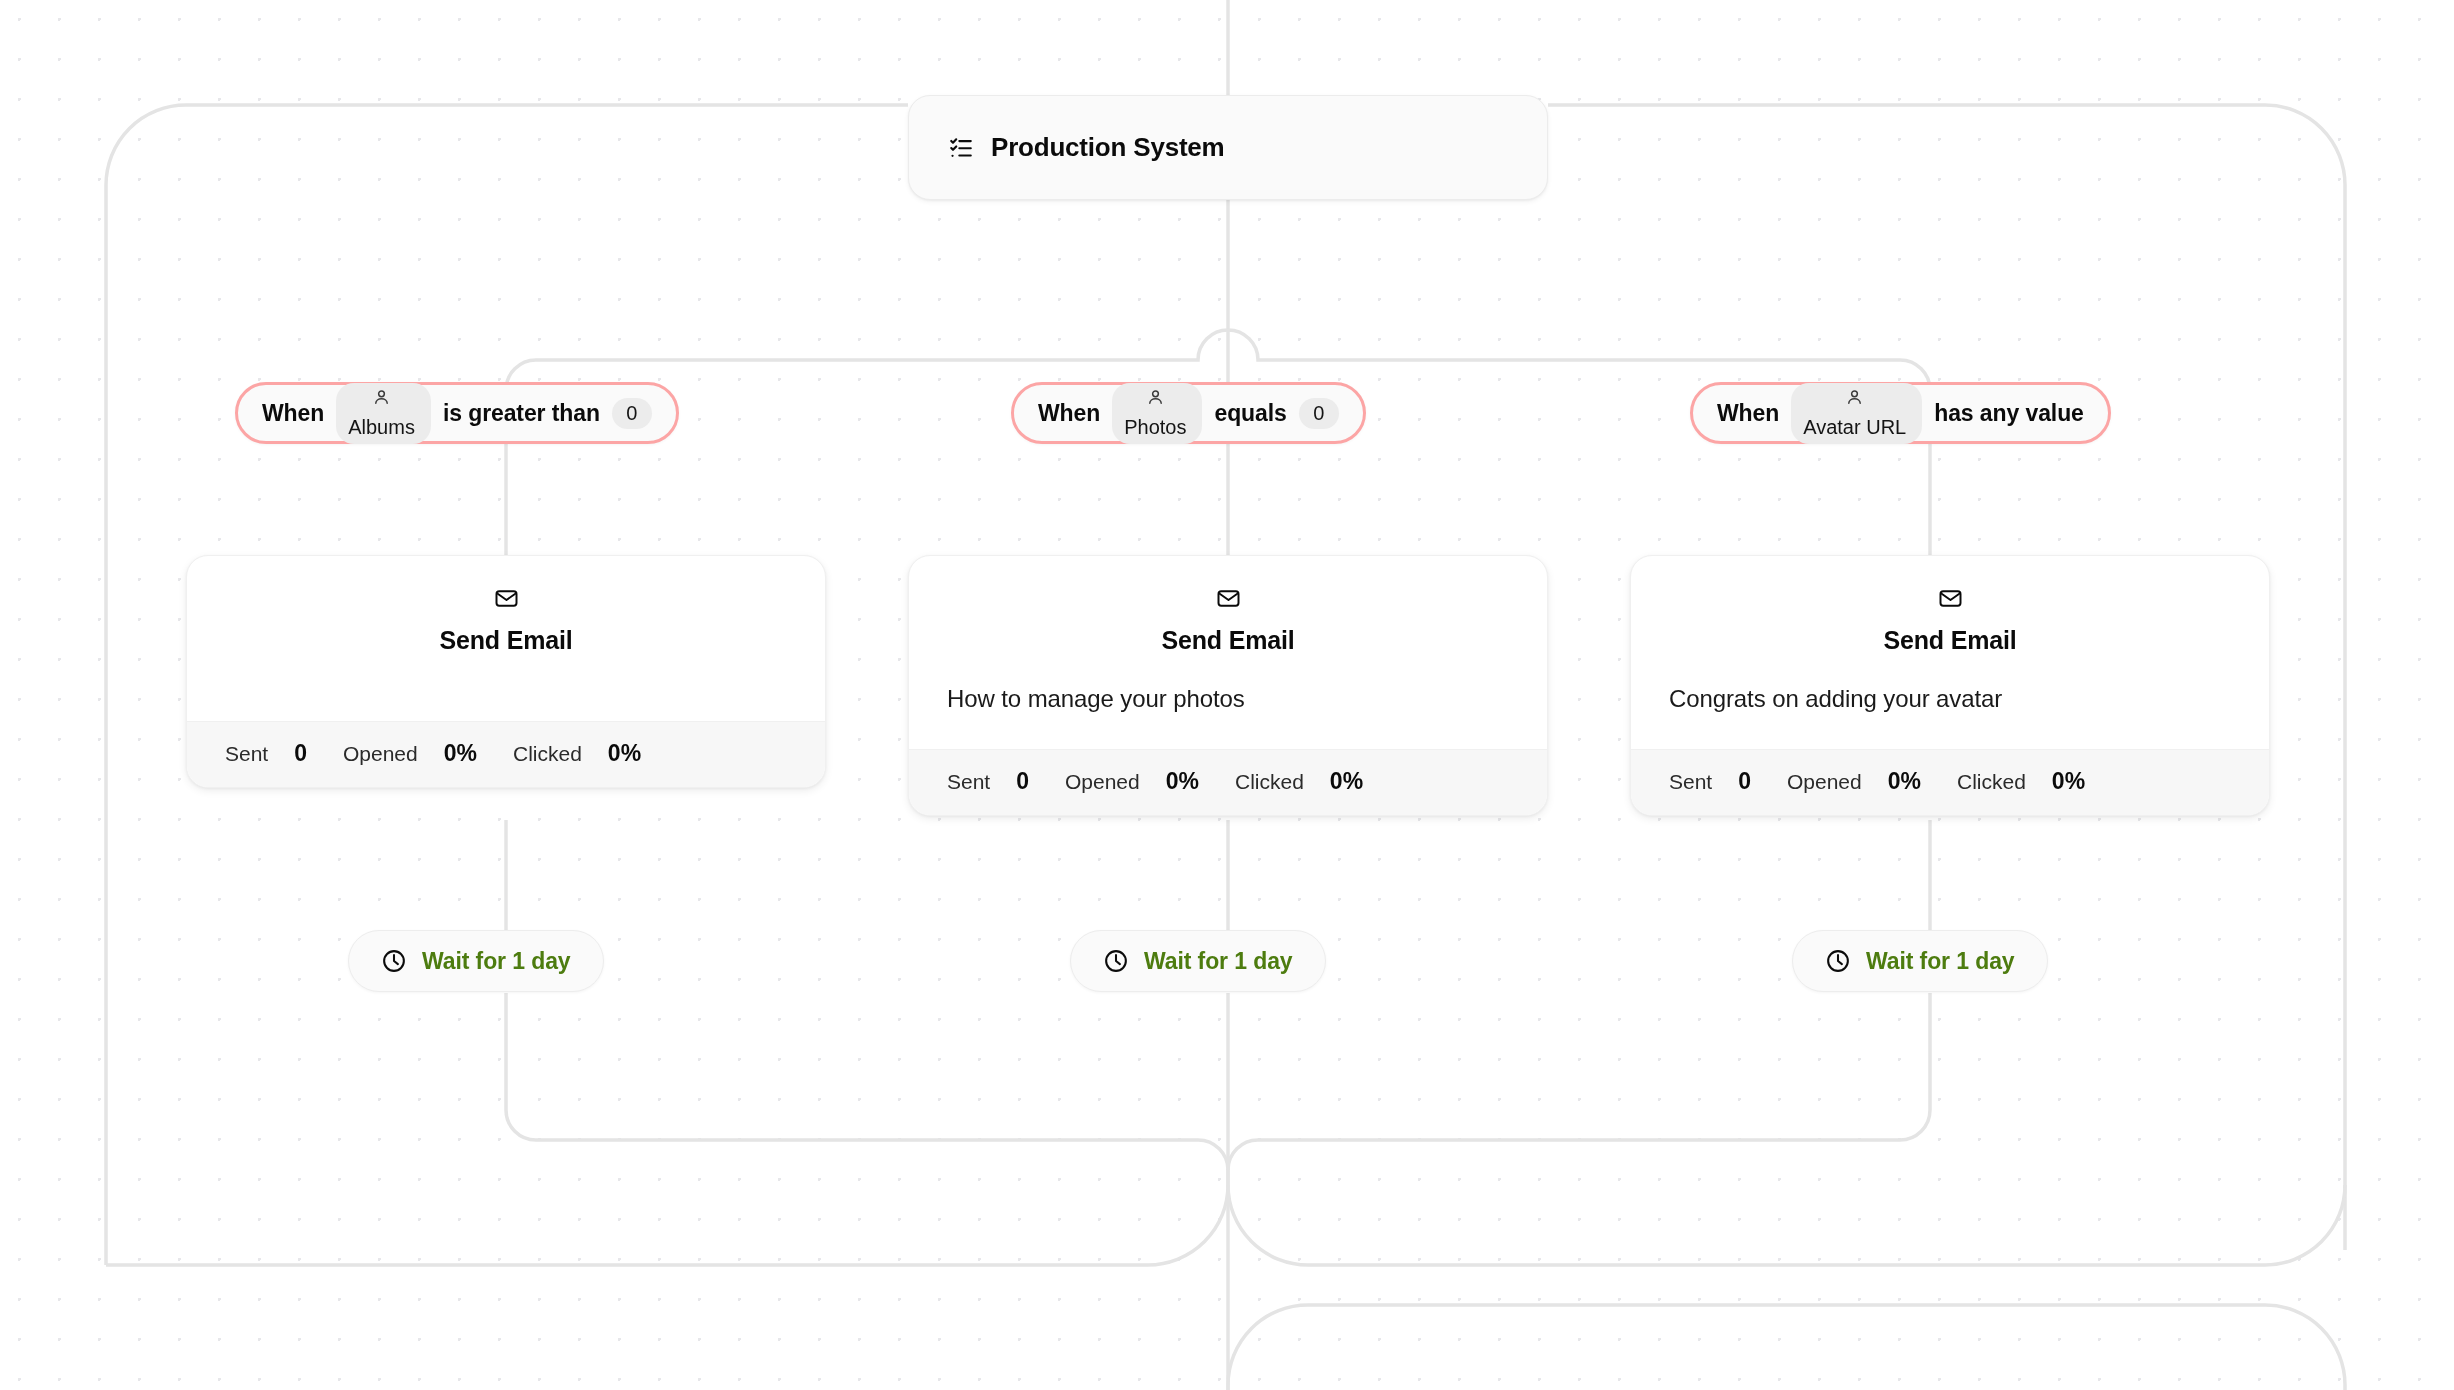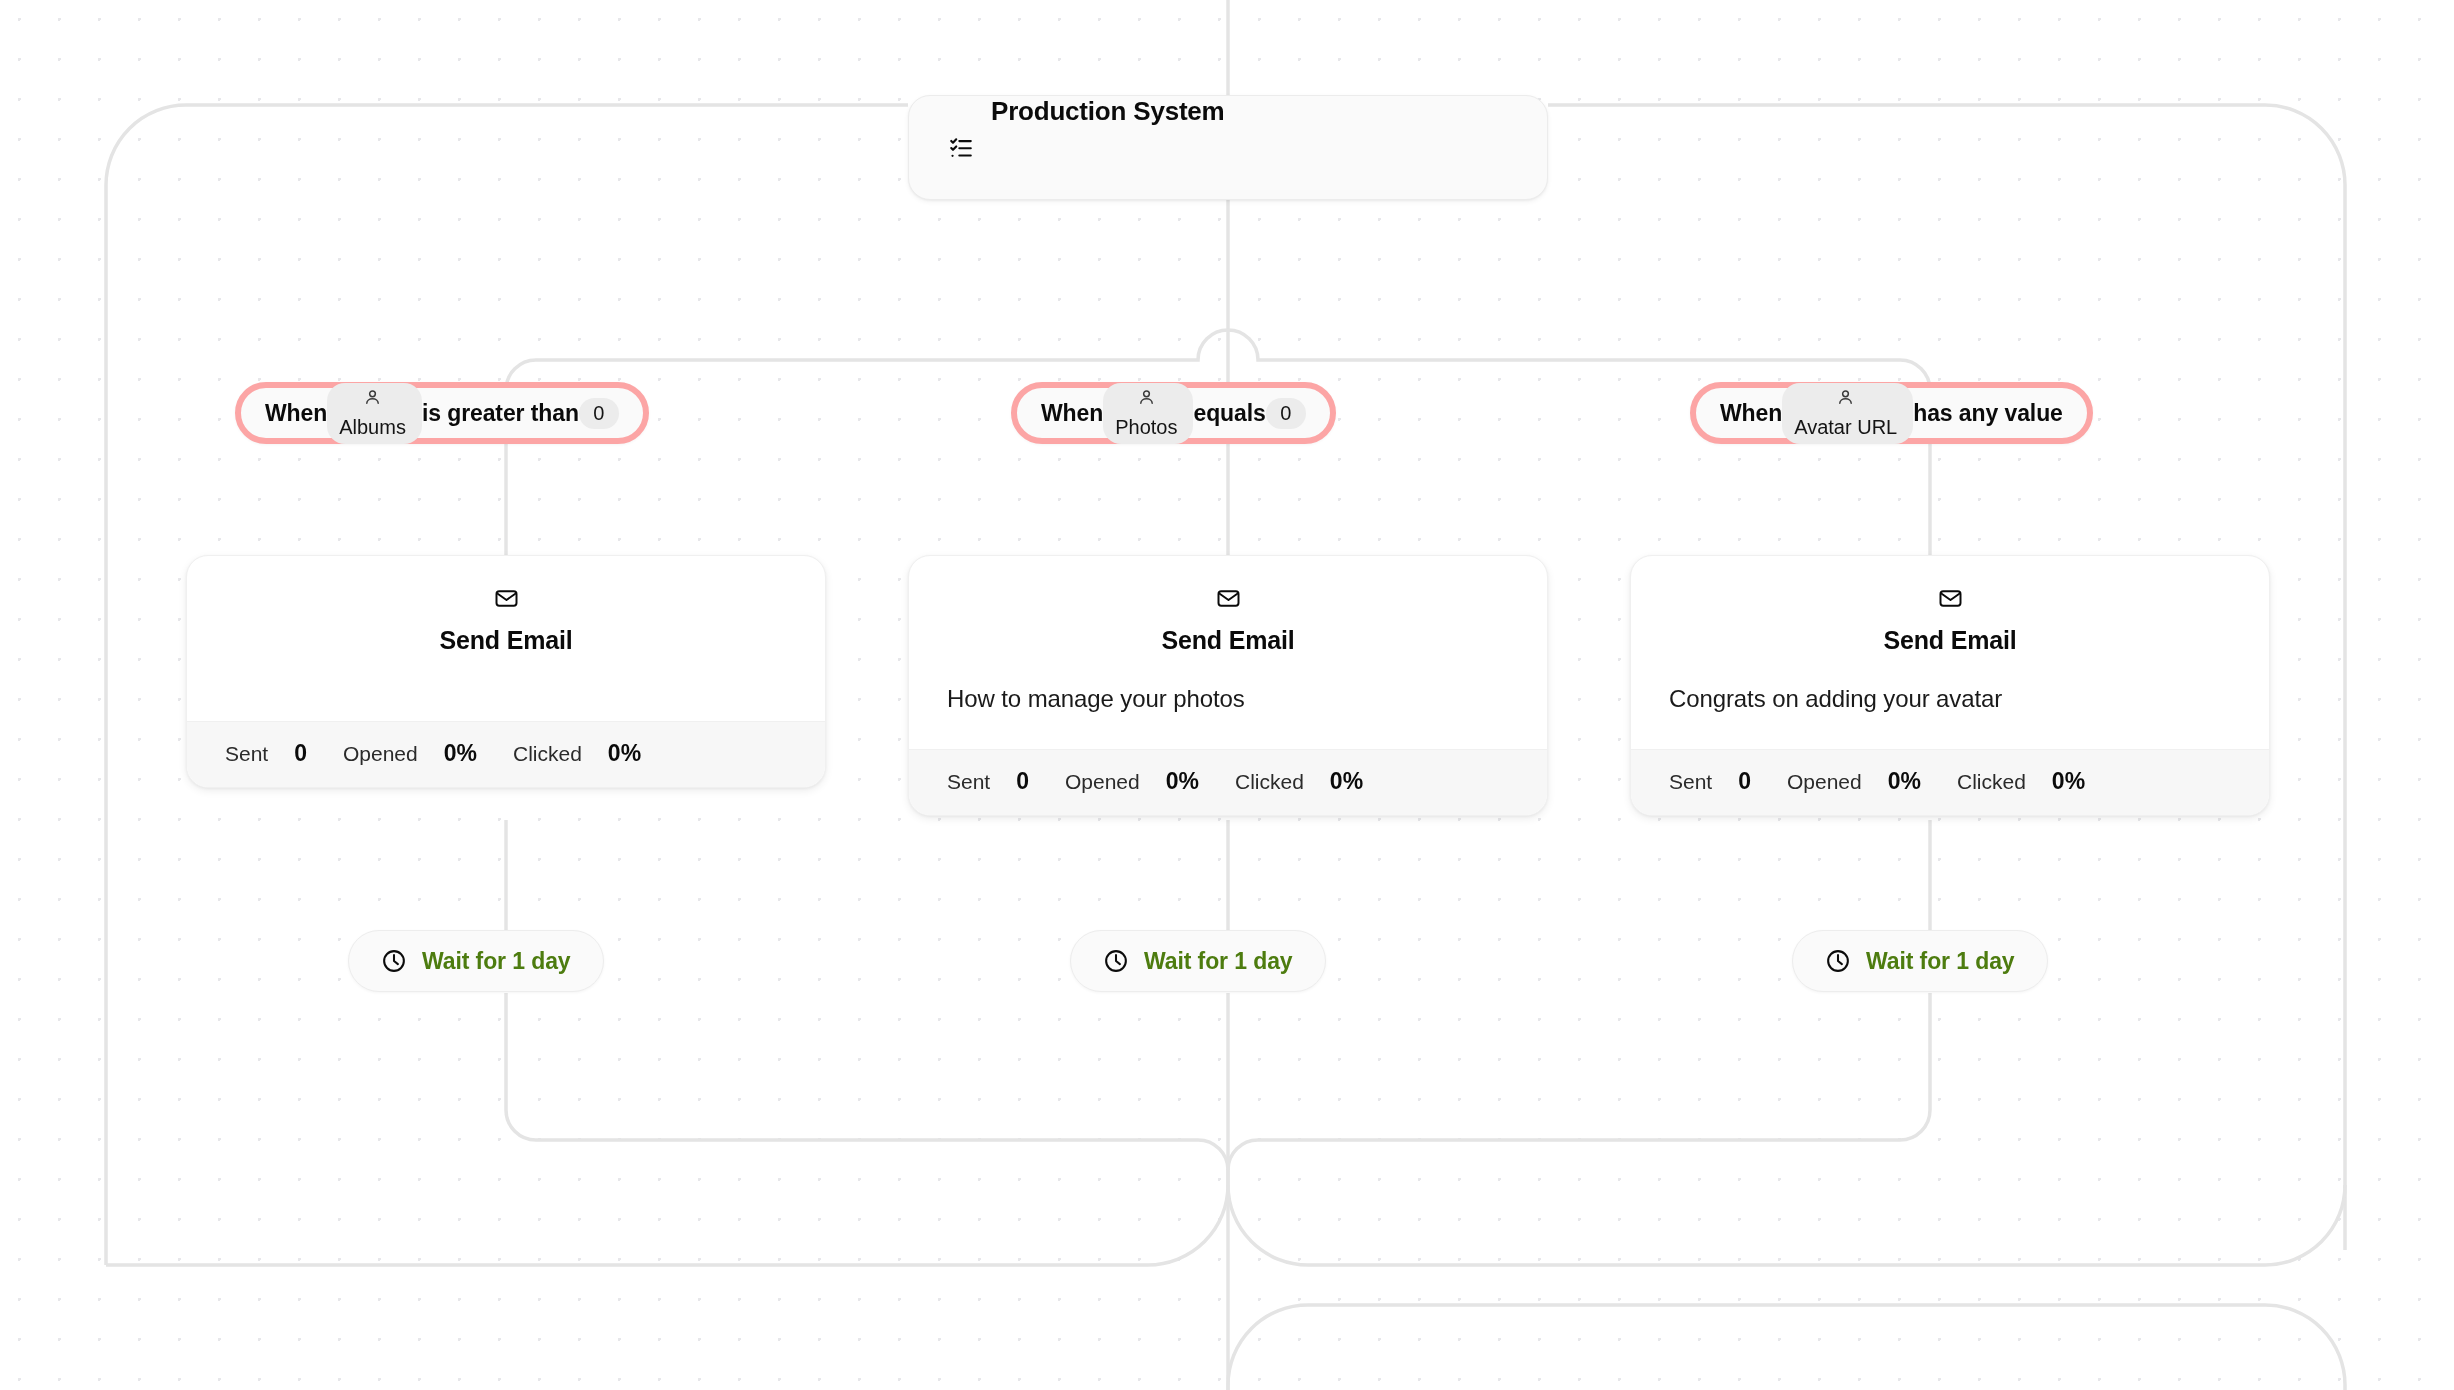--- a/index.html
+++ b/index.html
@@ -39,40 +39,42 @@
   .header-node {
     left: 908px;
     top: 95px;
     width: 640px;
     height: 105px;
     background: #fafafa;
     border: 1px solid #ececec;
     border-radius: 22px;
     box-shadow: 0 2px 5px rgba(17,17,17,0.055), 0 1px 2px rgba(17,17,17,0.04);
     display: flex;
+    align-items: center;
     padding-left: 39px;
     gap: 17px;
   }
   .header-title {
     font-size: 26px;
     font-weight: 700;
     letter-spacing: -0.2px;
     color: #0b0b0b;
   }
 
   
   .cond-pill {
     position: absolute;
     height: 62px;
     background: #fafafa;
-    border: 6px solid #fca5a5;
+    border: 3px solid #fca5a5;
     border-radius: 31px;
     display: flex;
     align-items: center;
     padding: 0 24px;
+    gap: 12px;
     box-shadow: 0 1px 3px rgba(17,17,17,0.045);
     white-space: nowrap;
   }
   .cond-when {
     font-size: 23px;
     font-weight: 700;
     letter-spacing: -0.1px;
     color: #0b0b0b;
   }
   .cond-op {

